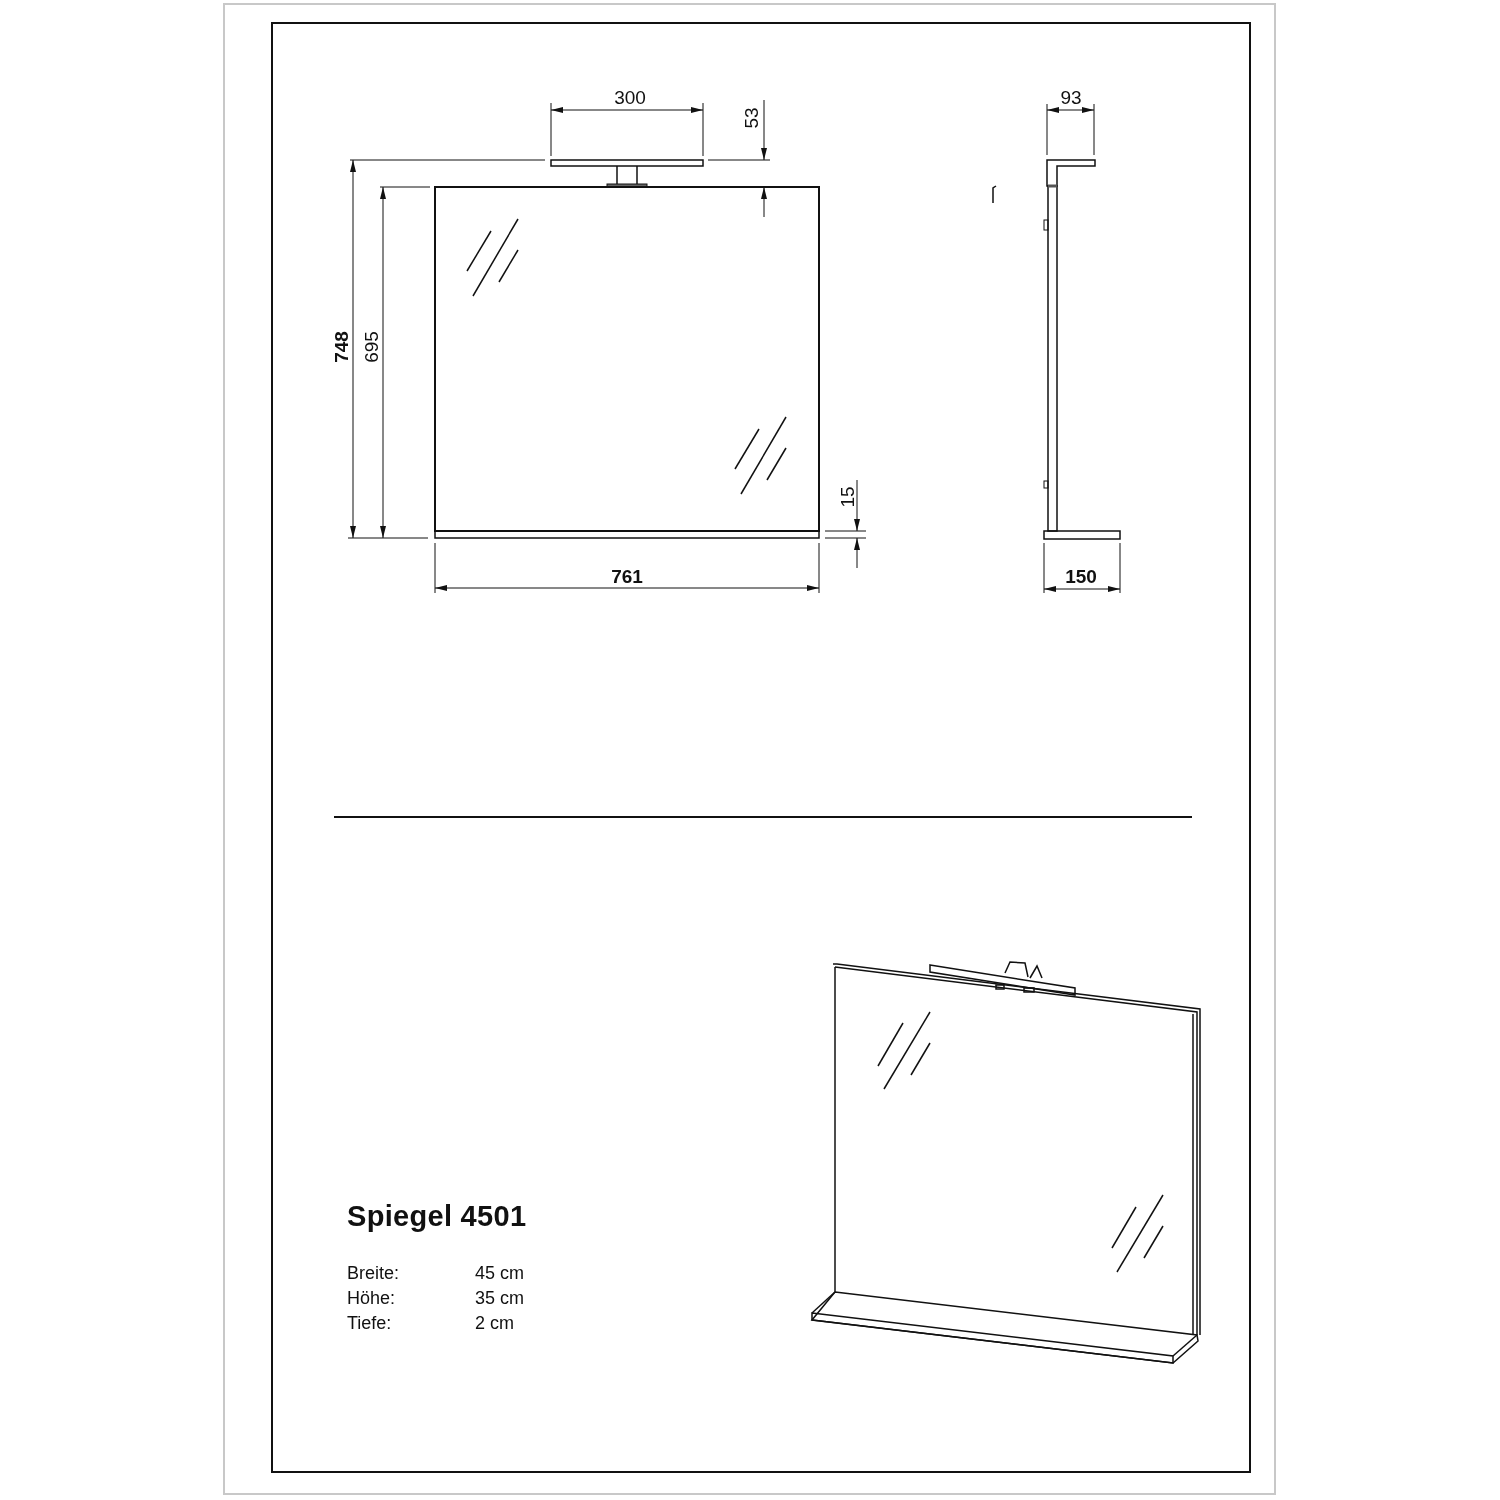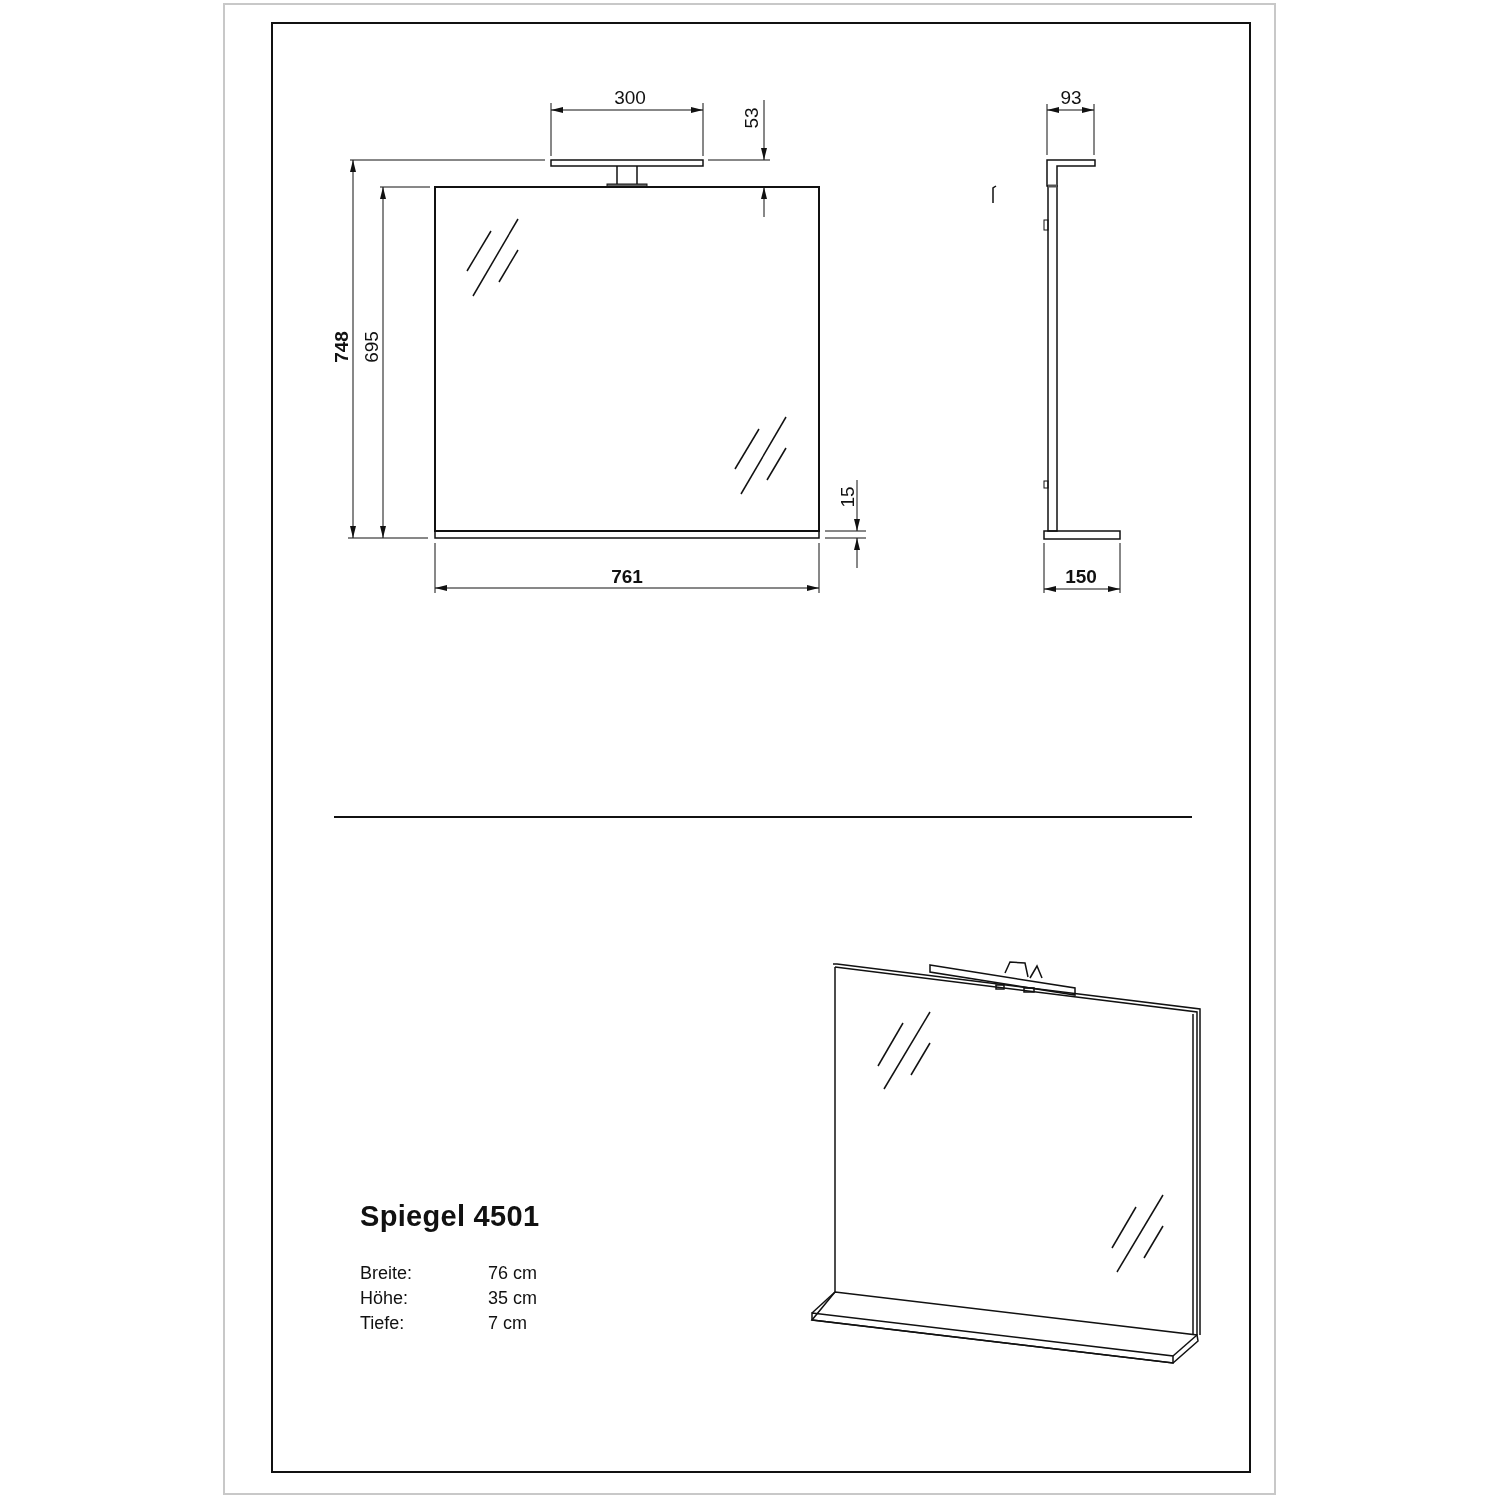--- a/index.html
+++ b/index.html
@@ -2,21 +2,21 @@
 <html><head>
 <meta charset="utf-8">
 <style>
   html, body { margin:0; padding:0; background:#ffffff; }
   body { width:1500px; height:1500px; position:relative; overflow:hidden; font-family:"Liberation Sans", sans-serif; }
   #outer { position:absolute; left:223px; top:3px; width:1053px; height:1492px; border:2px solid #c8c8c8; box-sizing:border-box; }
   #inner { position:absolute; left:271px; top:22px; width:980px; height:1451px; border:2px solid #111; box-sizing:border-box; }
   svg { position:absolute; left:0; top:0; }
   .dimtxt { font-family:"Liberation Sans", sans-serif; font-size:19px; fill:#111; }
   .dimtxt.bold { font-weight:bold; }
-  #info { position:absolute; left:360px; top:1200px; color:#111; }
+  #info { position:absolute; left:347px; top:1200px; color:#111; }
   #info .title { font-size:29px; font-weight:bold; margin:0 0 28px 0; letter-spacing:0.3px; }
   #info .row { display:flex; font-size:18px; line-height:25px; }
   #info .row .k { width:128px; }
 </style>
 </head>
 <body>
 
 <div id="outer"></div>
 <div id="inner"></div>
 
@@ -135,23 +135,23 @@
     <path d="M812,1313 L1173,1356 L1173,1363 L812,1320 Z"></path>
     <path d="M812,1313 L835,1292"></path>
     <path d="M1173,1356 L1197,1335"></path>
   </g>
 </svg>
 
 <div id="info">
   <div class="title">Spiegel 4501</div>
   <div class="row">
     <span class="k">Breite:</span>
-    <span class="v">76 cm</span>
+    <span class="v">45 cm</span>
   </div>
   <div class="row">
     <span class="k">Höhe:</span>
     <span class="v">35 cm</span>
   </div>
   <div class="row">
     <span class="k">Tiefe:</span>
-    <span class="v">7 cm</span>
+    <span class="v">2 cm</span>
   </div>
 </div>
 
 </body></html>

